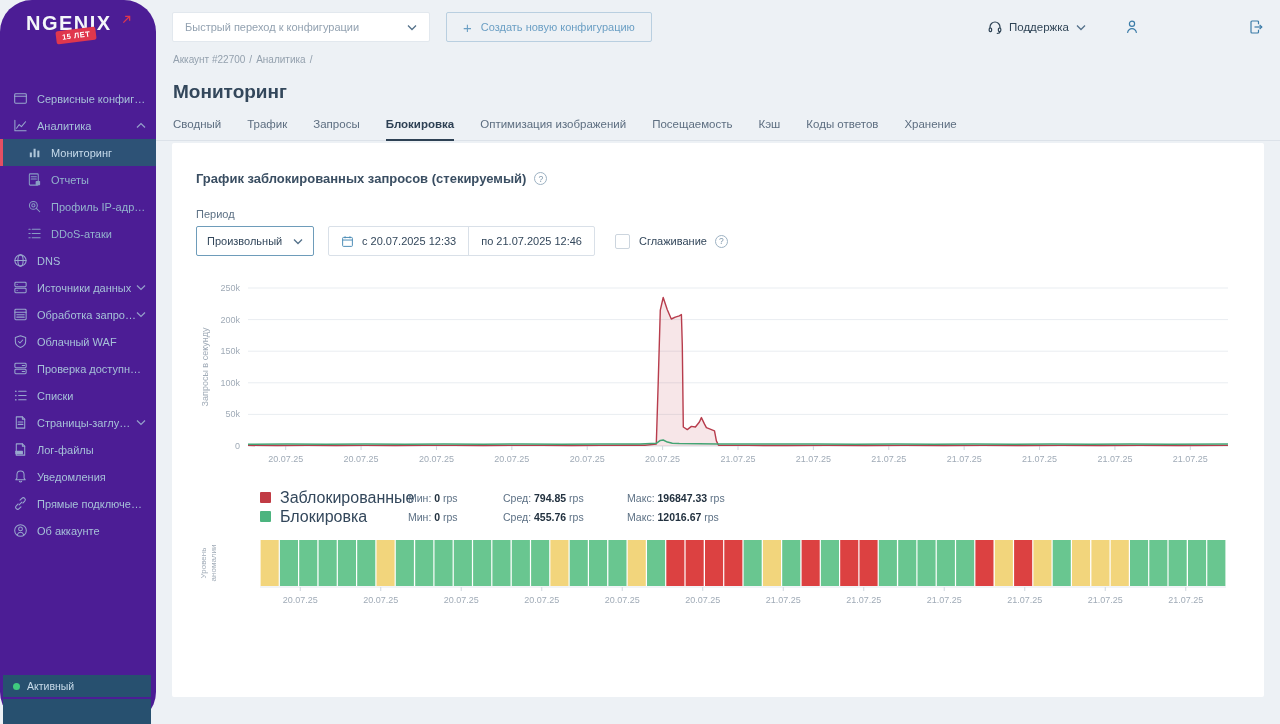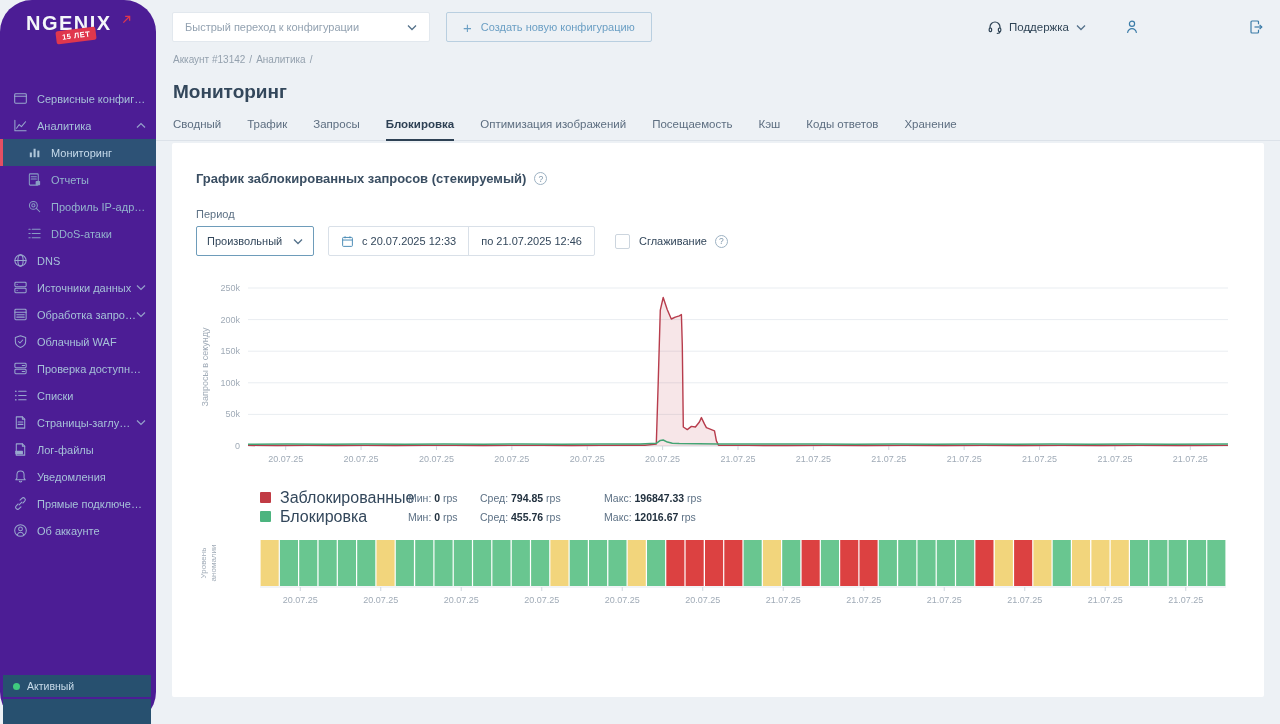--- a/index.html
+++ b/index.html
@@ -64,21 +64,21 @@
   .checkbox { width:15px; height:15px; border:1px solid #ccd5de; border-radius:2px; background:#fff; cursor:pointer; flex-shrink:0; }
   .smooth-label { margin-left:9px; font-size:11px; color:#33475b; }
 
   .chart-wrap { margin-top:22px; }
   .legend { margin-top:10px; margin-left:64px; font-size:10.5px; }
   .legend-row { display:flex; align-items:center; height:19px; }
   .swatch { width:11px; height:11px; border-radius:1px; margin-right:9px; flex-shrink:0; }
   .legend-name { width:128px; font-size:16px; color:#33475b; }
   .stat { color:#5d7185; }
   .stat b { color:#22313f; font-weight:700; }
-  .stat-min { width:72px; }
+  .stat-min { width:95px; }
   .stat-avg { width:124px; }
   .stat-max { width:160px; }
   .anomaly-legend { margin-top:16px; margin-left:64px; }
   .anomaly-legend .legend-row { height:19px; font-size:11px; color:#33475b; }
 </style>
 </head>
 <body>
 
 <aside class="sidebar">
   <div class="logo">
@@ -338,21 +338,21 @@
       <span class="logout-btn">
         <svg width="16" height="16" viewBox="0 0 16 16" fill="none" stroke="currentColor" stroke-width="1.2">
             <path d="M10.5 5.2 V3 a1 1 0 0 0 -1 -1 H4 a1 1 0 0 0 -1 1 v10 a1 1 0 0 0 1 1 h5.5 a1 1 0 0 0 1 -1 v-2.2"></path>
             <line x1="6.5" y1="8" x2="13.8" y2="8"></line>
             <polyline points="11.6,5.8 13.8,8 11.6,10.2"></polyline>
           </svg>
       </span>
     </div>
   </div>
 
-  <div class="breadcrumb" id="breadcrumb"><span class="bc-link">Аккаунт #13142</span><span class="bc-sep">/</span><span class="bc-link">Аналитика</span><span class="bc-sep">/</span></div>
+  <div class="breadcrumb" id="breadcrumb"><span class="bc-link">Аккаунт #22700</span><span class="bc-sep">/</span><span class="bc-link">Аналитика</span><span class="bc-sep">/</span></div>
   <h1>Мониторинг</h1>
   <div class="tabs" id="tabs">
       <div class="tab">Сводный</div>
       <div class="tab">Трафик</div>
       <div class="tab">Запросы</div>
       <div class="tab active">Блокировка</div>
       <div class="tab">Оптимизация изображений</div>
       <div class="tab">Посещаемость</div>
       <div class="tab">Кэш</div>
       <div class="tab">Коды ответов</div>

